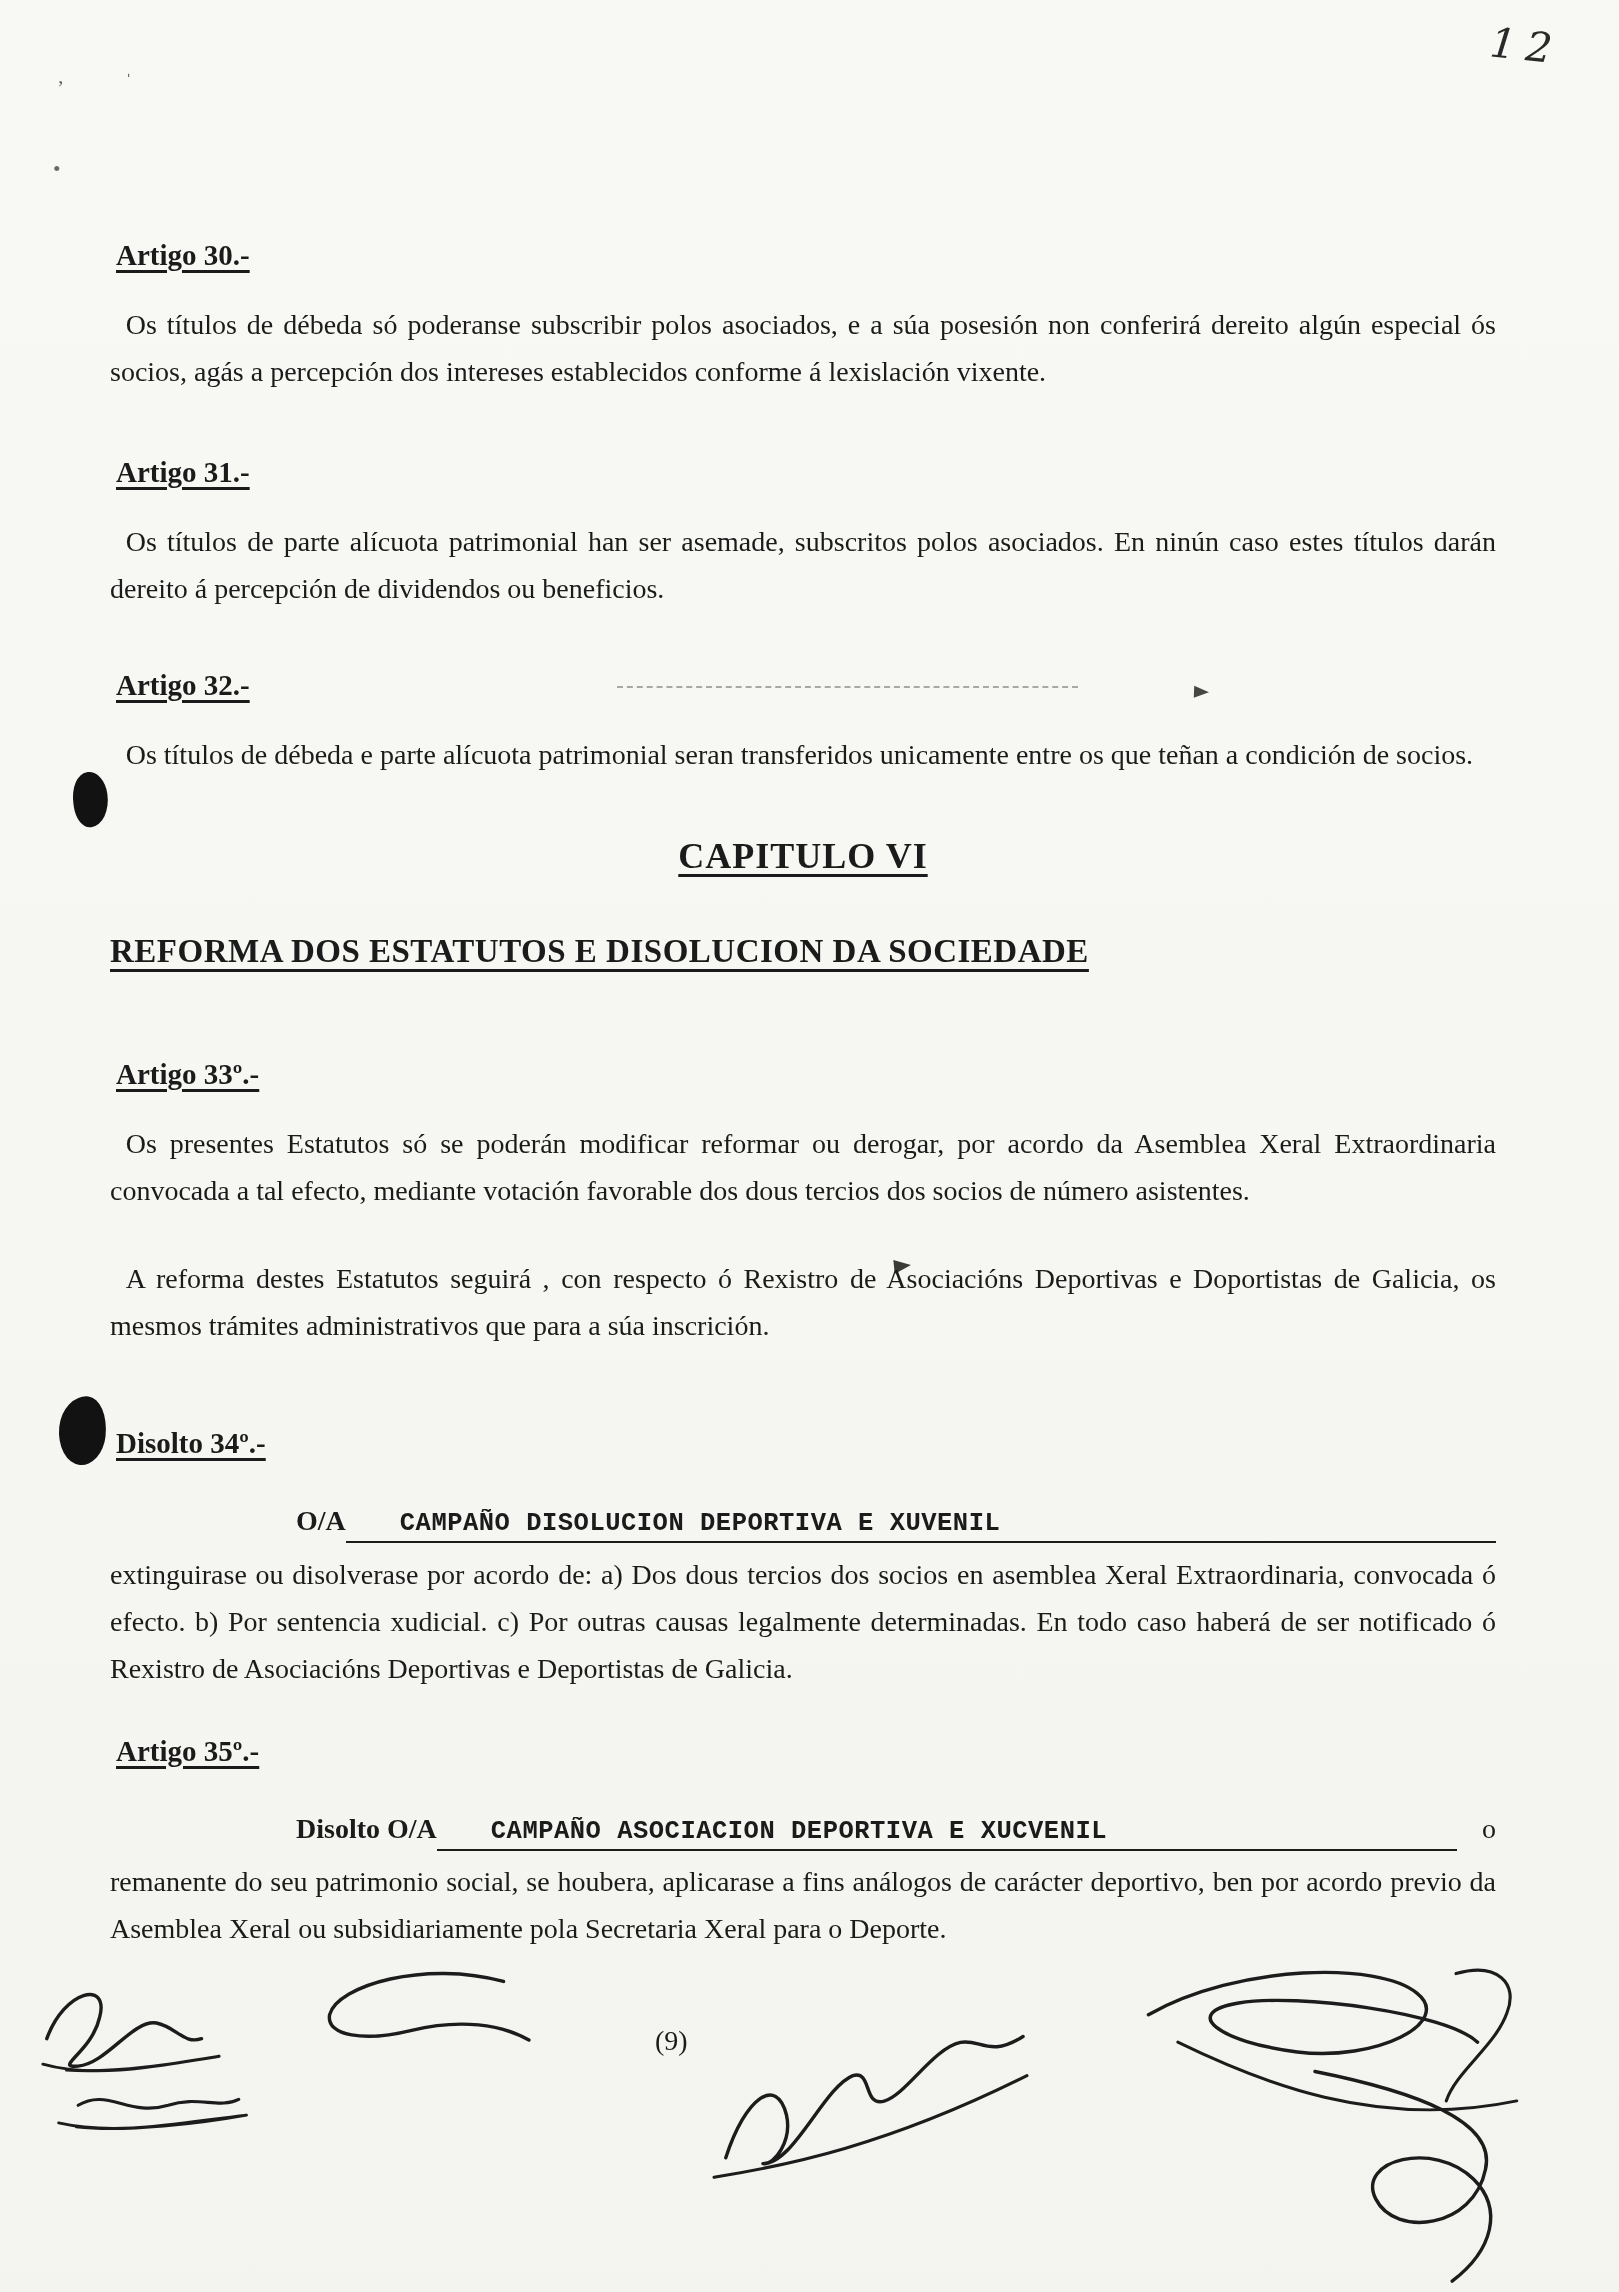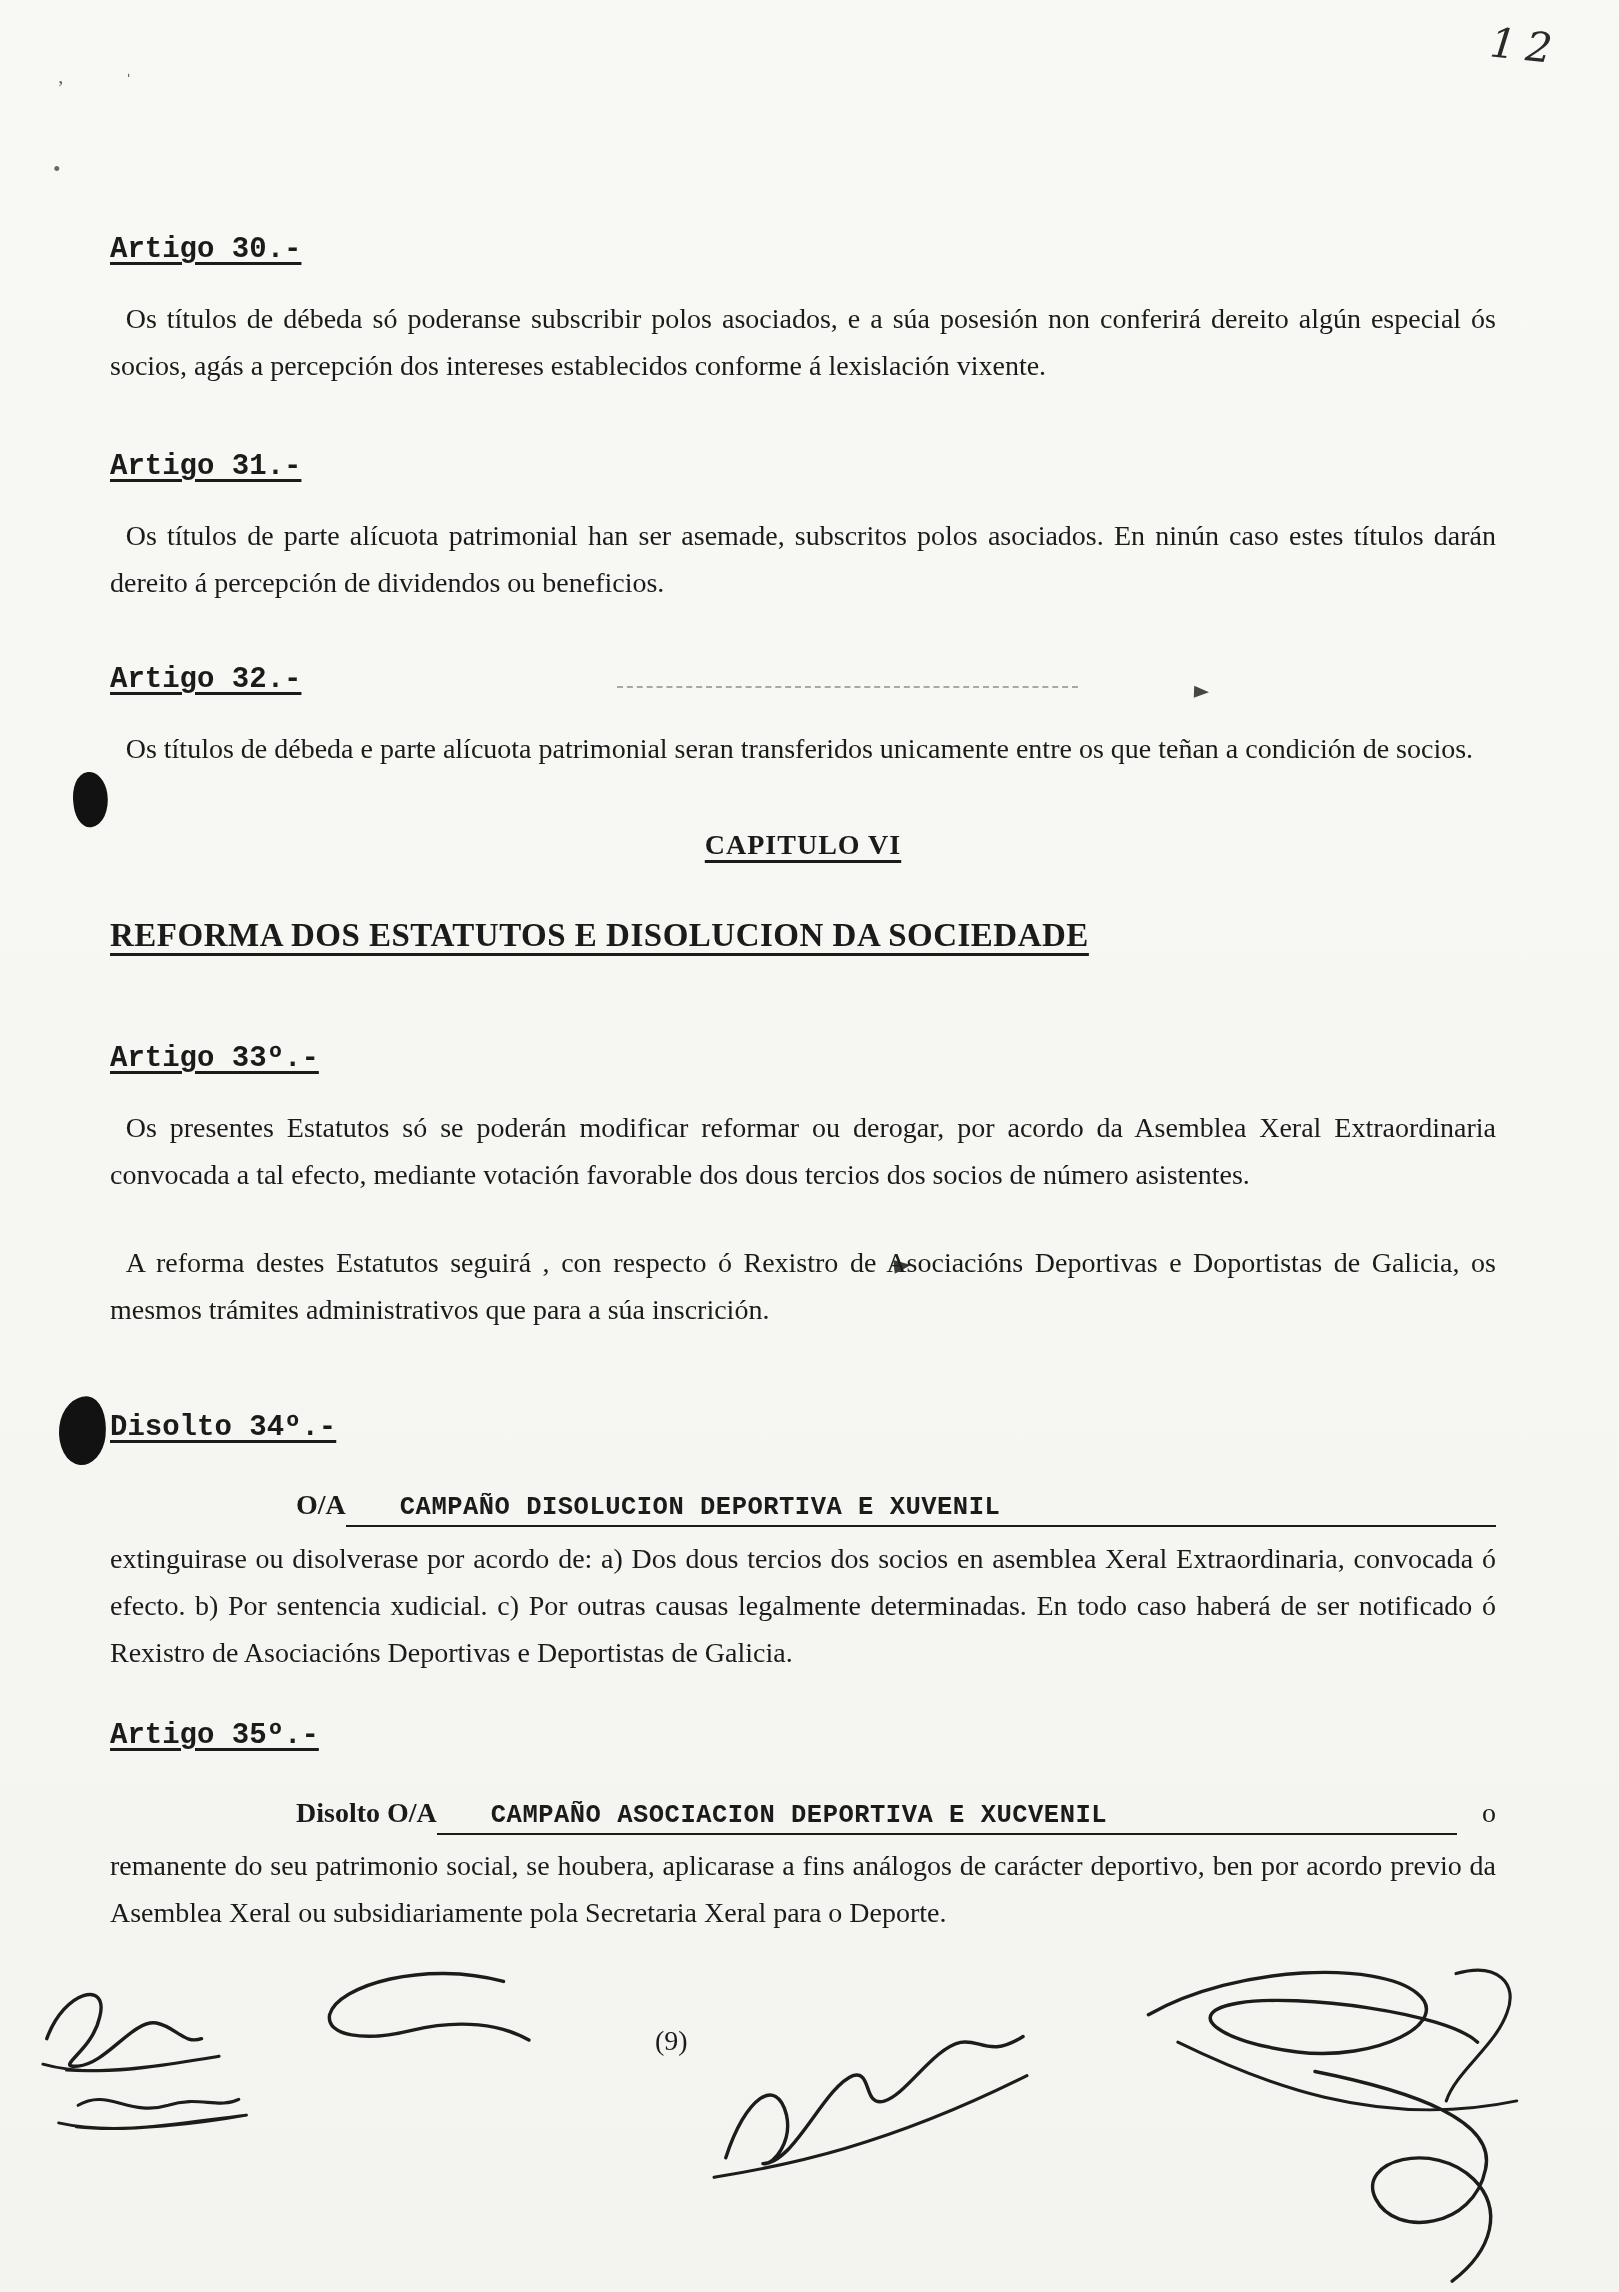--- a/index.html
+++ b/index.html
@@ -14,39 +14,38 @@
   }
   .content {
     position:absolute;
     left:110px; right:123px; top:233px;
   }
   .art-heading {
     font-size:29px; font-weight:bold;
     text-decoration:underline;
     text-decoration-thickness:2.5px;
     text-underline-offset:4.9px;
-    margin:0;
-    font-family:Liberation Mono, monospace;
+    margin:6px;
   }
   .mt-a31 { margin-top:61px; }
   .mt-a32 { margin-top:57px; }
   .mt-a33 { margin-top:88px; }
   .mt-a34 { margin-top:78px; }
   .mt-a35 { margin-top:43px; }
   p.body {
     font-size:28px; line-height:47px;
     text-align:justify;
     margin:29px 0 0 0;
     text-indent:15.7px;
   }
   p.body.no-indent { text-indent:0; margin-top:7.8px; }
   .chapter-title {
     margin-top:57px;
     text-align:center;
-    font-size:28px; font-weight:bold;
+    font-size:36px; font-weight:bold;
     text-decoration:underline;
     text-decoration-thickness:2.5px;
     text-underline-offset:5.9px;
     letter-spacing:1px;
   }
   .section-title {
     margin-top:56px;
     font-size:33px; font-weight:bold;
     text-decoration:underline;
     text-decoration-thickness:2.9px;

